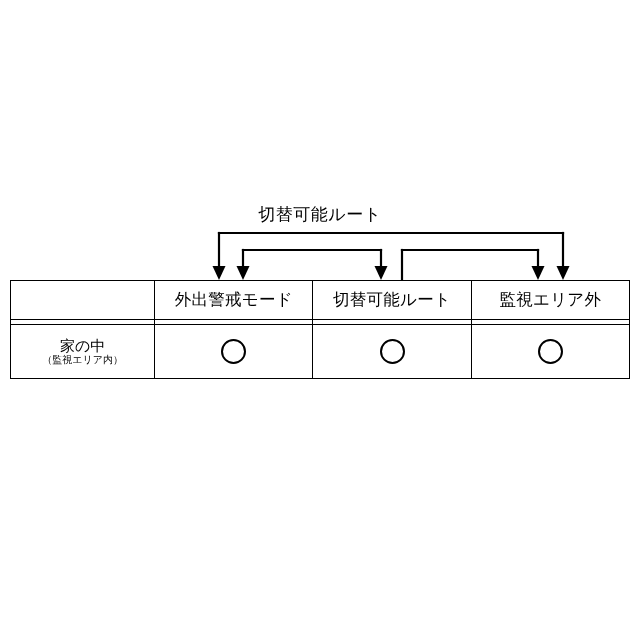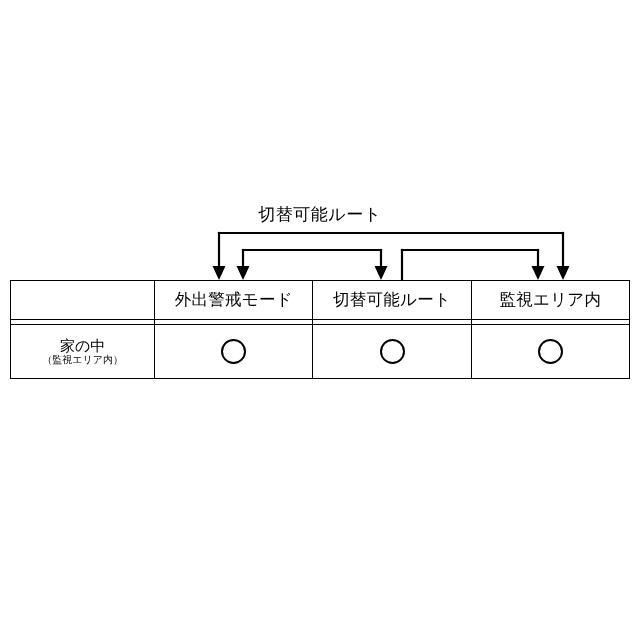--- a/index.html
+++ b/index.html
@@ -154,21 +154,21 @@
       <col class="col-label">
       <col class="col-mode">
       <col class="col-mode">
       <col class="col-mode">
     </colgroup>
     <thead>
       <tr class="head-row">
         <th class="corner-cell"></th>
         <th>外出警戒モード</th>
         <th>切替可能ルート</th>
-        <th>監視エリア内</th>
+        <th>監視エリア外</th>
       </tr>
       <tr class="rule-row">
         <td></td>
         <td></td>
         <td></td>
         <td></td>
       </tr>
     </thead>
     <tbody id="table-body">
         <tr class="body-row">

